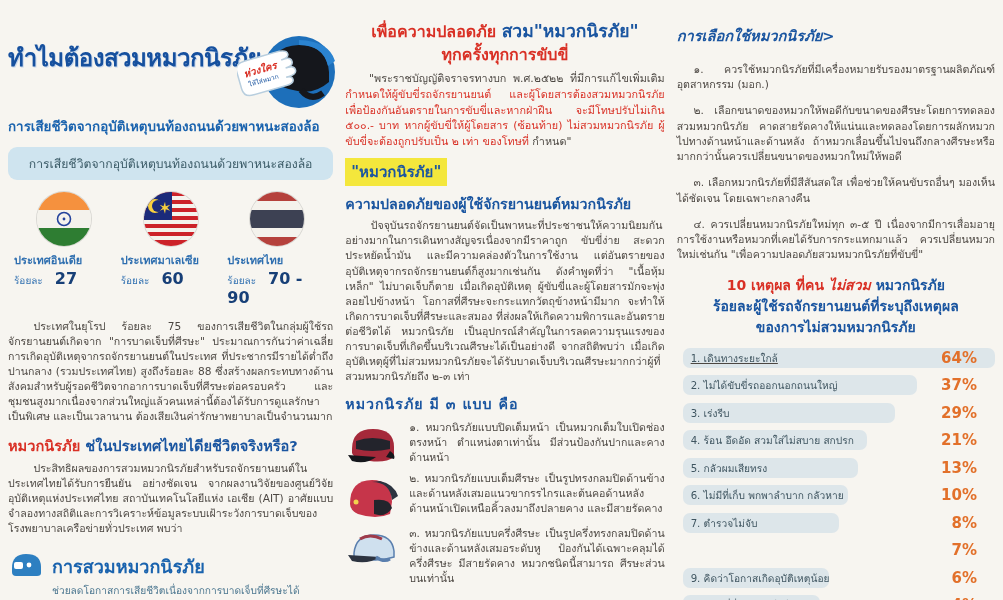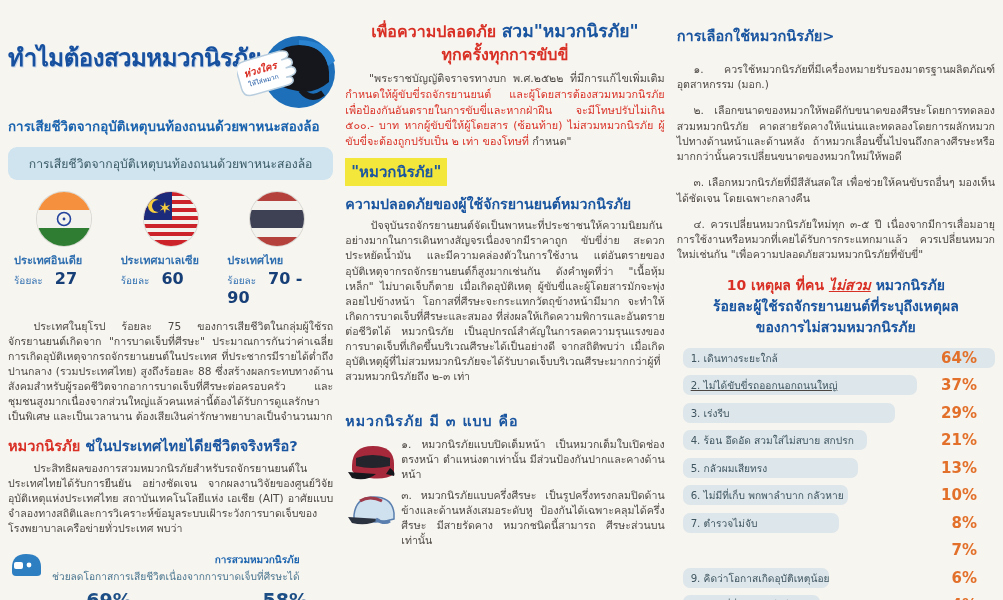--- a/index.html
+++ b/index.html
@@ -32,45 +32,45 @@
   .flags-row{display:flex;justify-content:space-between;margin-top:12px;padding:0 6px;}
   .flag-item{width:100px;text-align:left;}
   .flag-circle{width:54px;height:54px;border-radius:50%;overflow:hidden;margin:0 auto;
     box-shadow:0 0 0 1px rgba(0,0,0,.12);}
   .flag-name{font-size:11px;color:#2f6fb0;margin-top:5px;font-weight:bold;}
   .flag-pct{font-size:10px;color:#2f6fb0;}
   .flag-pct b{font-size:16px;color:#173f77;margin-left:12px;}
   .q-heading{font-size:14.6px;font-weight:bold;margin:10px 0 4px 0;}
   .stat-box{margin-top:12px;padding:4px 2px;}
   .stat-head{display:flex;align-items:flex-start;gap:8px;}
-  .stat-title{font-size:10px;font-weight:bold;color:#1a63ae;text-align:right;}
+  .stat-title{font-size:18px;font-weight:bold;color:#1a63ae;}
   .stat-sub{font-size:10.2px;color:#4c7790;margin-top:1px;}
   .stat-row{display:flex;align-items:center;margin-top:6px;}
   .stat-val{font-size:19px;font-weight:bold;color:#1d4f86;line-height:1.1;}
   .stat-val .and{font-size:11px;font-weight:normal;color:#2f6fb0;margin-right:3px;}
   .stat-lab{font-size:9.8px;color:#4c7790;}
   .stat-cell{margin-left:6px;margin-right:10px;}
 
   
   .mid-h1{font-size:16px;font-weight:bold;text-align:center;line-height:1.35;}
   .mid-h1 .big{font-size:17.5px;}
   .law{font-size:10.8px;line-height:1.45;text-align:justify;margin-top:6px;}
   .highlight{display:inline-block;background:#f4e73c;color:#1a55a0;font-weight:bold;
     font-size:15px;padding:2px 6px;margin-top:9px;}
   .mid-h2{font-size:14.2px;font-weight:bold;color:#1a55a0;margin:7px 0 3px 0;}
-  .types-title{font-size:14.2px;font-weight:bold;color:#1a55a0;margin:26px 0 5px 0;letter-spacing:1px;}
-  .type-row{display:flex;margin-bottom:4px;}
+  .types-title{font-size:14.2px;font-weight:bold;color:#1a55a0;margin:9px 0 5px 0;letter-spacing:1px;}
+  .type-row{display:flex;gap:8px;margin-bottom:4px;}
   .type-img{flex:0 0 56px;display:flex;align-items:flex-start;justify-content:center;padding-top:3px;}
   .type-text{font-size:10.6px;line-height:1.42;text-align:justify;}
 
   
-  .right-h1{font-size:14.6px;font-weight:bold;color:#1a55a0;margin-bottom:15px;}
+  .right-h1{font-size:14.6px;font-weight:bold;color:#1a55a0;margin-bottom:15px;font-style:italic;}
   .tip{font-size:10.6px;line-height:1.45;text-align:justify;margin-bottom:2px;text-indent:1.6em;}
   .reasons-title{text-align:center;font-weight:bold;font-size:14px;line-height:1.5;margin:12px 0 10px 0;}
-  .reasons-title .u{ text-decoration:underline;font-style:italic;}
+  .reasons-title .u{ font-style:italic;}
   .chart{padding-left:6px;}
   .bar-row{position:relative;height:20px;margin-bottom:7.5px;}
   .bar{position:absolute;left:0;top:0;height:20px;background:#dde6ea;border-radius:7px;
     display:flex;align-items:center;padding-left:8px;box-sizing:border-box;white-space:nowrap;}
   .bar span{font-size:10.2px;color:#3f5560;}
   .pct{position:absolute;right:18px;top:0;height:20px;display:flex;align-items:center;
     font-size:15px;font-weight:bold;color:#e2702a;}
 </style>
 </head>
 <body>
@@ -240,20 +240,31 @@
         <svg width="54" height="44" viewBox="0 0 54 44">
           <path d="M6 26 Q6 6 27 6 Q48 6 48 24 L48 34 Q40 40 24 38 Q8 36 6 30 Z" fill="#a5293a"></path>
           <path d="M10 18 Q26 12 44 18 L44 26 Q26 30 10 26 Z" fill="#23242c"></path>
           <path d="M2 32 L30 34 Q20 42 6 38 Z" fill="#15171c"></path>
           <path d="M44 28 q6 4 4 8 l-8-2" fill="#15171c"></path>
         </svg>
       </div>
       <div class="type-text">๑. หมวกนิรภัยแบบปิดเต็มหน้า เป็นหมวกเต็มใบเปิดช่องตรงหน้า ตำแหน่งตาเท่านั้น มีส่วนป้องกันปากและคางด้านหน้า</div>
     </div>
 
+    <div class="type-row">
+      <div class="type-img">
+        <svg width="54" height="48" viewBox="0 0 54 48">
+          <path d="M4 30 Q4 6 26 6 Q46 6 46 28 L44 40 Q30 46 12 40 Q4 36 4 30 Z" fill="#c6354a"></path>
+          <path d="M26 8 Q44 8 46 26 L52 22 Q48 10 34 7 Z" fill="#2c3340"></path>
+          <path d="M28 26 Q44 24 46 34 Q40 44 28 40 Z" fill="#23242c"></path>
+          <circle cx="10" cy="28" r="2.5" fill="#f2d14e"></circle>
+        </svg>
+      </div>
+      <div class="type-text">๒. หมวกนิรภัยแบบเต็มศีรษะ เป็นรูปทรงกลมปิดด้านข้างและด้านหลังเสมอแนวขากรรไกรและต้นคอด้านหลัง ด้านหน้าเปิดเหนือคิ้วลงมาถึงปลายคาง และมีสายรัดคาง</div>
+    </div>
 
     <div class="type-row">
       <div class="type-img">
         <svg width="54" height="40" viewBox="0 0 54 40">
           <path d="M8 24 Q10 6 28 6 Q46 6 48 22 L48 28 Q30 34 8 28 Z" fill="#cfe0ee" stroke="#5a7fae" stroke-width="1.5"></path>
           <path d="M2 26 L34 28 Q22 36 6 32 Z" fill="#2c3340"></path>
           <path d="M30 28 q8 6 14 2" stroke="#5a7fae" stroke-width="3" fill="none"></path>
           <path d="M14 10 q10-6 22 0" stroke="#9e3a4a" stroke-width="3" fill="none"></path>
         </svg>
       </div>
@@ -273,27 +284,27 @@
     <div class="reasons-title">
       <span class="red">10 เหตุผล ที่คน</span>
       <span class="red u">ไม่สวม</span>
       <span class="blue">หมวกนิรภัย</span><br>
       <span class="blue">ร้อยละผู้ใช้รถจักรยานยนต์ที่ระบุถึงเหตุผล</span><br>
       <span class="blue">ของการไม่สวมหมวกนิรภัย</span>
     </div>
 
     <div class="chart">
       <div class="bar-row">
-        <div class="bar" style="width: 100%;">
+        <div class="bar" style="width: 100%; text-decoration: underline;">
             <span>1. เดินทางระยะใกล้</span>
           </div>
         <div class="pct">64%</div>
       </div>
       <div class="bar-row">
-        <div class="bar" style="width: 75%; text-decoration: underline;">
+        <div class="bar" style="width: 75%;">
             <span>2. ไม่ได้ขับขี่รถออกนอกถนนใหญ่</span>
           </div>
         <div class="pct">37%</div>
       </div>
       <div class="bar-row">
         <div class="bar" style="width: 68%;">
             <span>3. เร่งรีบ</span>
           </div>
         <div class="pct">29%</div>
       </div>

